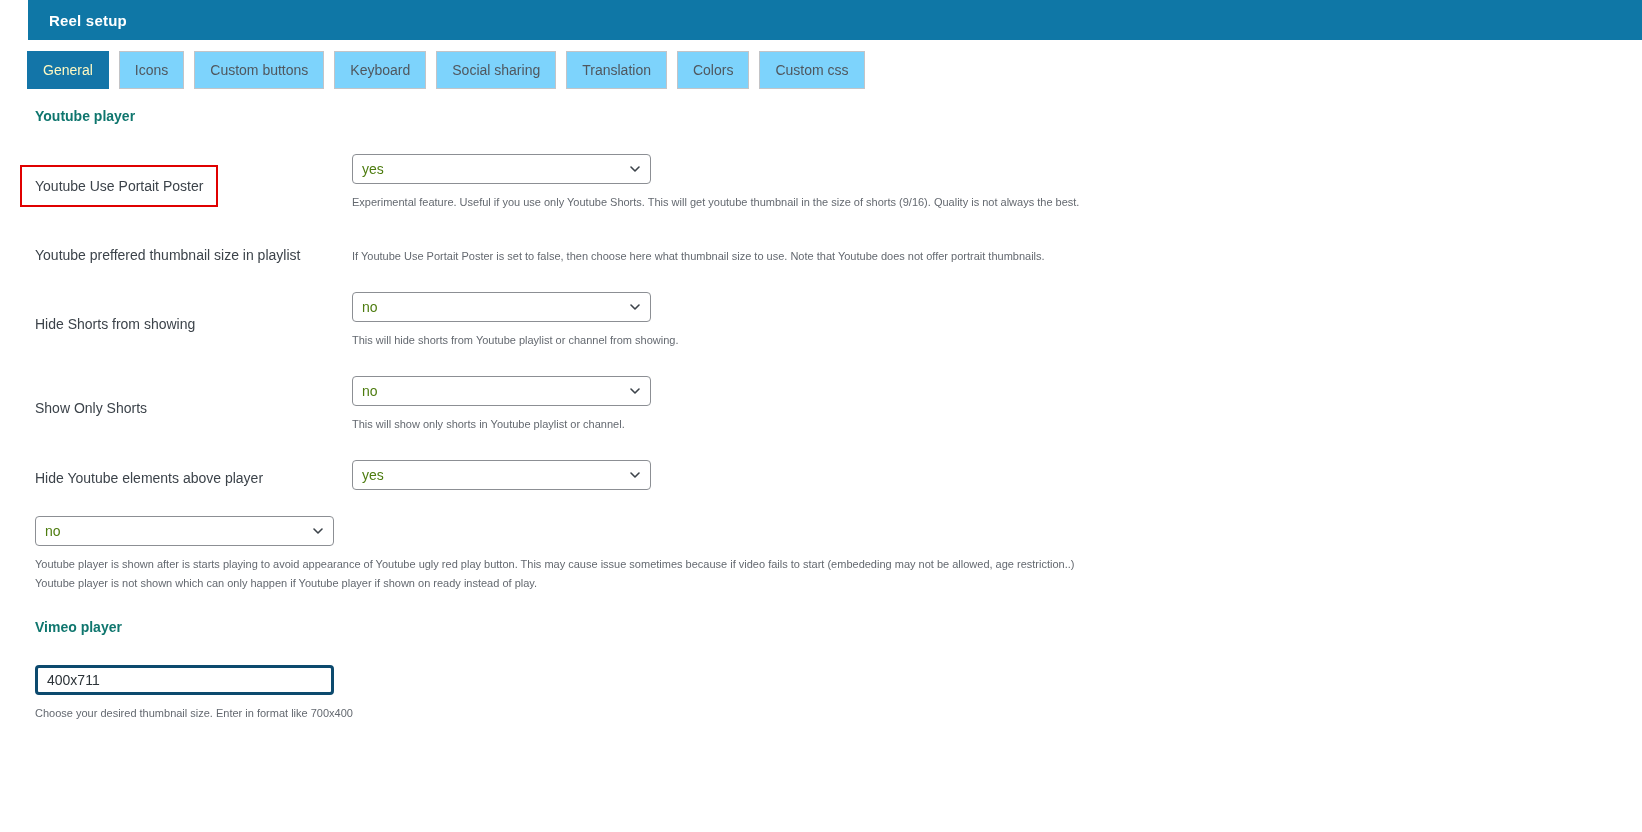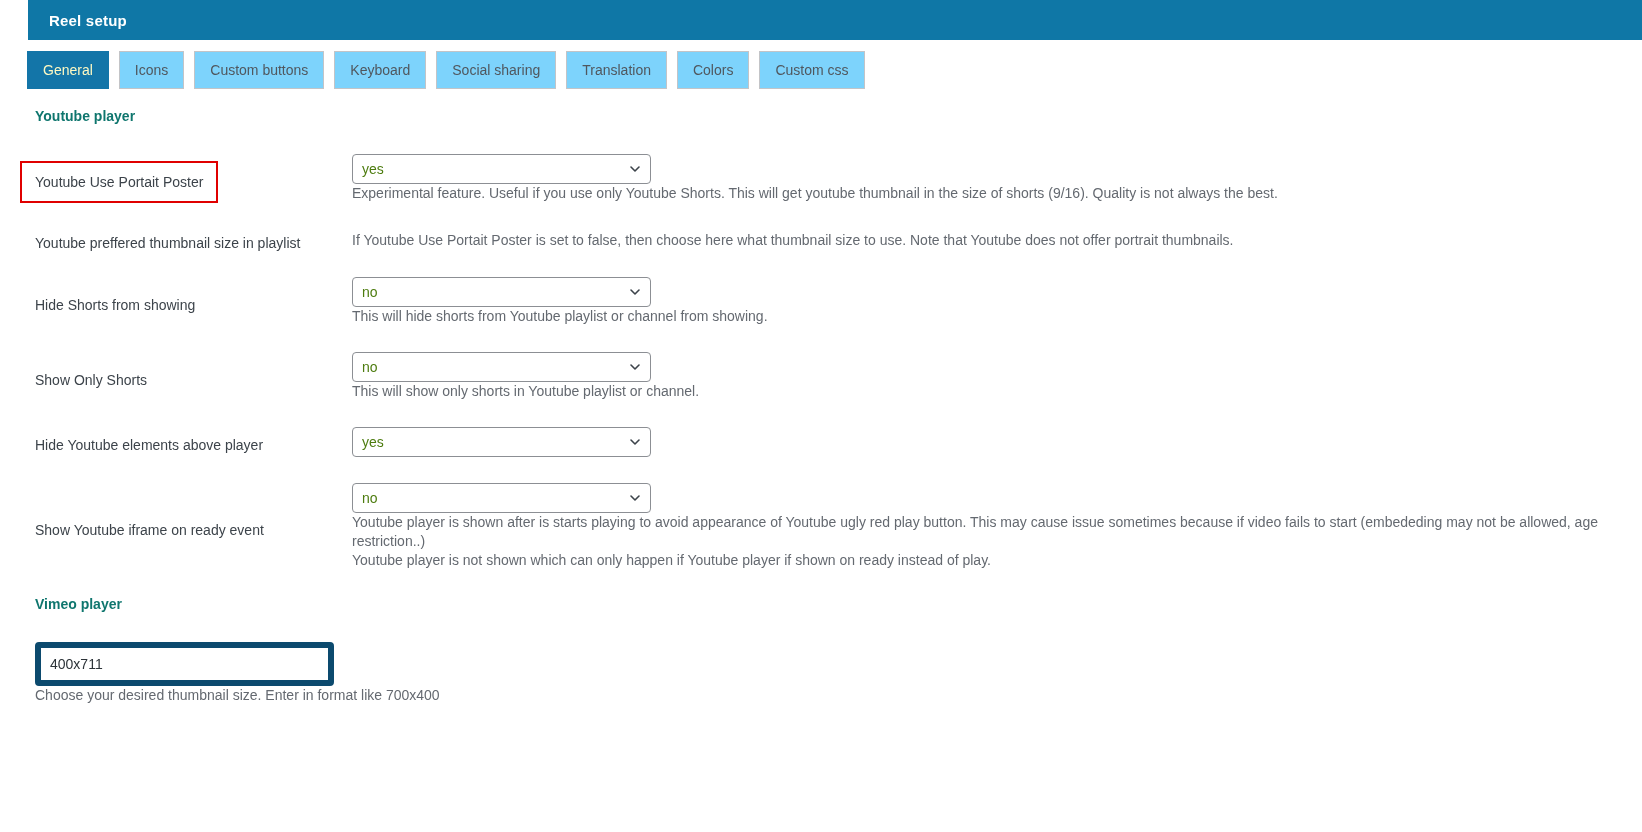--- a/index.html
+++ b/index.html
@@ -94,30 +94,31 @@
   .chevron {
     position: absolute;
     right: 9px;
     top: 8px;
     pointer-events: none;
     line-height: 0;
   }
   input.wp-input {
     width: 299px;
     height: 30px;
-    border: 6px solid #0c4a6e;
+    border: 3px solid #0c4a6e;
     border-radius: 4px;
     background: #ffffff;
     color: #2c3338;
     font-size: 14px;
-    padding: 16px 9px;
+    padding: 2px 9px;
     font-family: "Liberation Sans", sans-serif;
   }
   .setting-description {
-    font-size: 14px;
+    margin-top: 9px;
+    font-size: 11px;
     line-height: 19px;
     color: #646970;
     white-space: pre-line;
   }
 </style>
 </head>
 <body>
 
 <div class="page-header">
   <span class="page-title">Reel setup</span>
@@ -200,21 +201,20 @@
         <span class="chevron">
           <svg width="14" height="14" viewBox="0 0 14 14">
               <path d="M3 5 L7 9 L11 5" fill="none" stroke="#3c434a" stroke-width="1.6" stroke-linecap="round" stroke-linejoin="round"></path>
             </svg>
         </span>
       </div>
     </div>
   </div>
 
   <div class="setting-row">
-    <div class="setting-label-col">Show Youtube iframe on ready event</div>
     <div class="setting-control-col">
       <div class="select-wrap">
         <select class="wp-select"><option>no</option></select>
         <span class="chevron">
           <svg width="14" height="14" viewBox="0 0 14 14">
               <path d="M3 5 L7 9 L11 5" fill="none" stroke="#3c434a" stroke-width="1.6" stroke-linecap="round" stroke-linejoin="round"></path>
             </svg>
         </span>
       </div>
       <div class="setting-description">Youtube player is shown after is starts playing to avoid appearance of Youtube ugly red play button. This may cause issue sometimes because if video fails to start (embededing may not be allowed, age restriction..)

